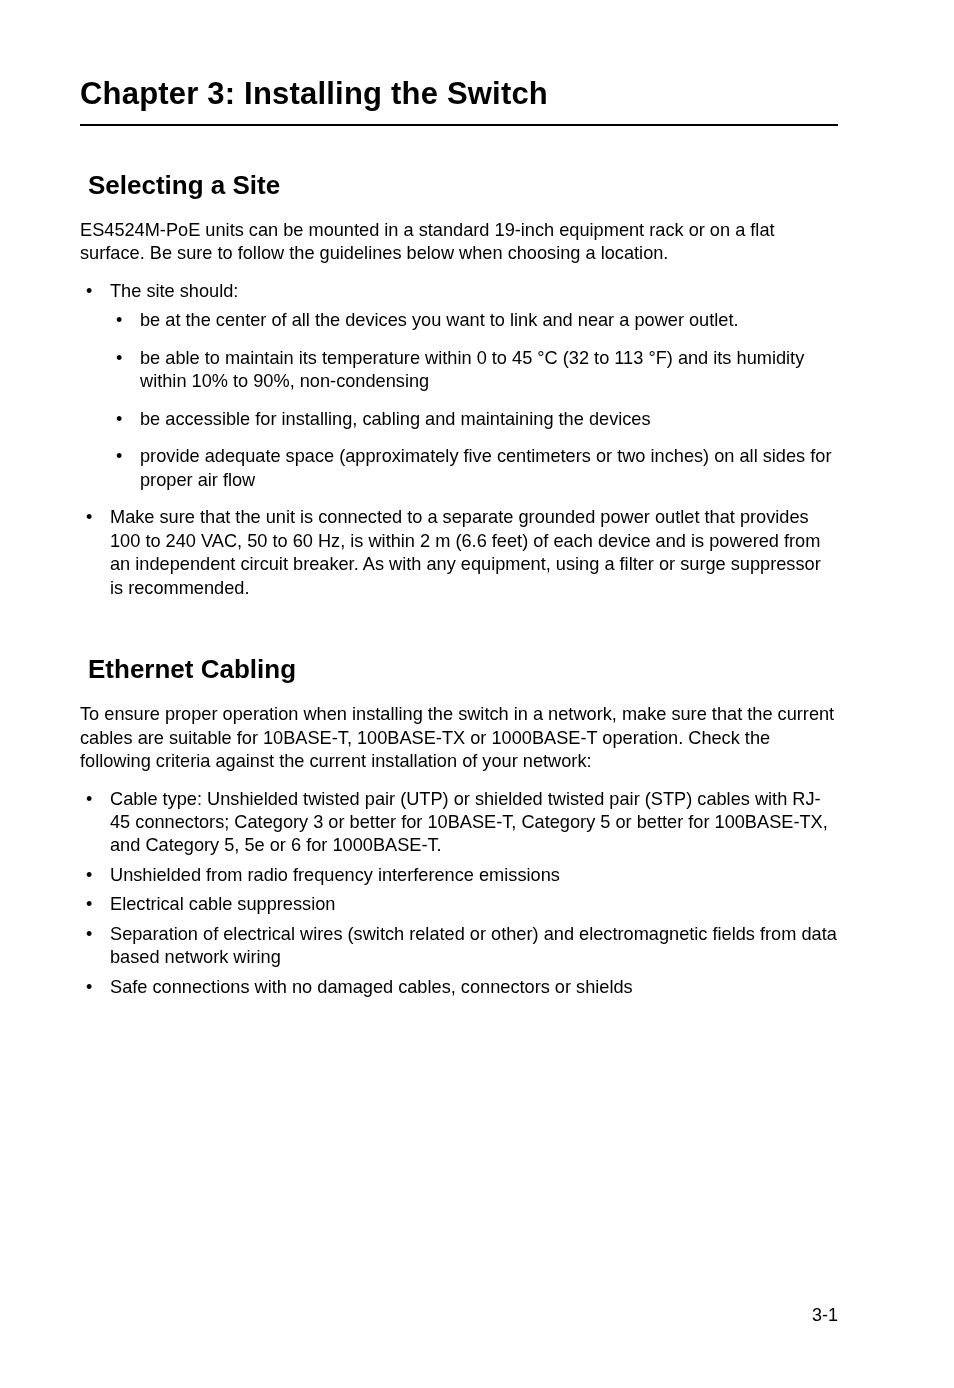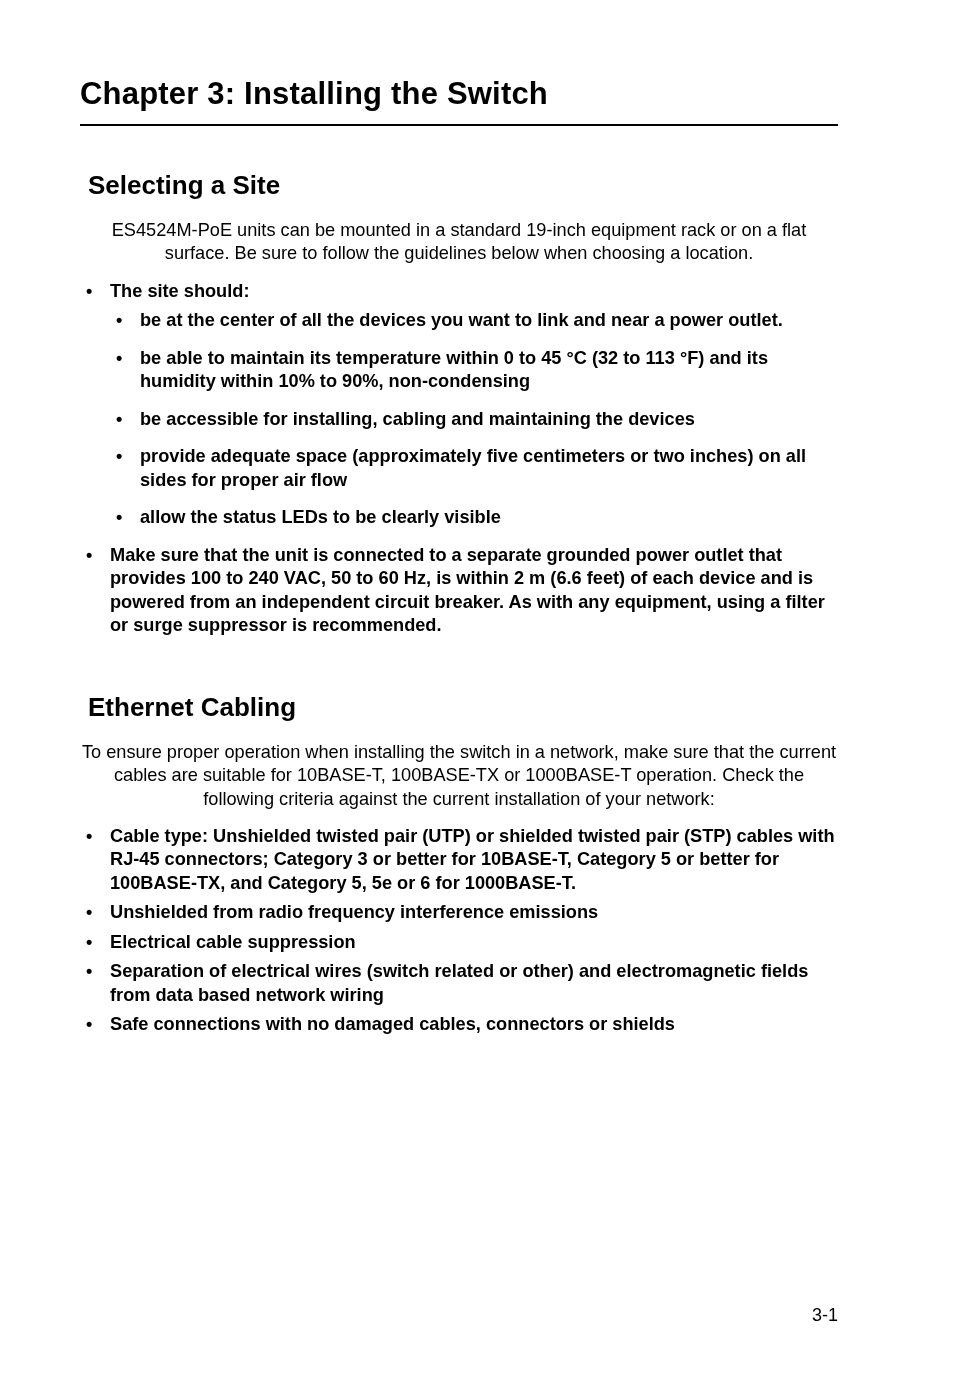--- a/index.html
+++ b/index.html
@@ -30,34 +30,32 @@
   }
   .section-title {
     font-size: 26px;
     font-weight: bold;
     margin: 0 0 18px 8px;
   }
   .para {
     font-size: 18.2px;
     line-height: 1.29;
     margin: 0 0 14px 0;
-    text-align: center;
   }
   ul.level1 {
     list-style: none;
     padding: 0;
     margin: 0 0 14px 0;
   }
   ul.level1 > li {
     font-size: 18.2px;
     line-height: 1.29;
     padding-left: 30px;
     position: relative;
     margin-bottom: 6px;
-    font-weight: bold;
   }
   ul.level1 > li::before {
     content: "•";
     position: absolute;
     left: 6px;
     top: 0;
     font-size: 18px;
   }
   ul.level2 {
     list-style: none;
@@ -100,21 +98,20 @@
   <p class="para">ES4524M-PoE units can be mounted in a standard 19-inch equipment rack or on a flat surface. Be sure to follow the guidelines below when choosing a location.</p>
 
   <ul class="level1">
     <li>
       <span>The site should:</span>
       <ul class="level2">
         <li>be at the center of all the devices you want to link and near a power outlet.</li>
         <li>be able to maintain its temperature within 0 to 45 °C (32 to 113 °F) and its humidity within 10% to 90%, non-condensing</li>
         <li>be accessible for installing, cabling and maintaining the devices</li>
         <li>provide adequate space (approximately five centimeters or two inches) on all sides for proper air flow</li>
-        <li>allow the status LEDs to be clearly visible</li>
       </ul>
     </li>
     <li>Make sure that the unit is connected to a separate grounded power outlet that provides 100 to 240 VAC, 50 to 60 Hz, is within 2 m (6.6 feet) of each device and is powered from an independent circuit breaker. As with any equipment, using a filter or surge suppressor is recommended.</li>
   </ul>
 
   <div class="sec-gap"></div>
 
   <h2 class="section-title">Ethernet Cabling</h2>
   <p class="para">To ensure proper operation when installing the switch in a network, make sure that the current cables are suitable for 10BASE-T, 100BASE-TX or 1000BASE-T operation. Check the following criteria against the current installation of your network:</p>
 

